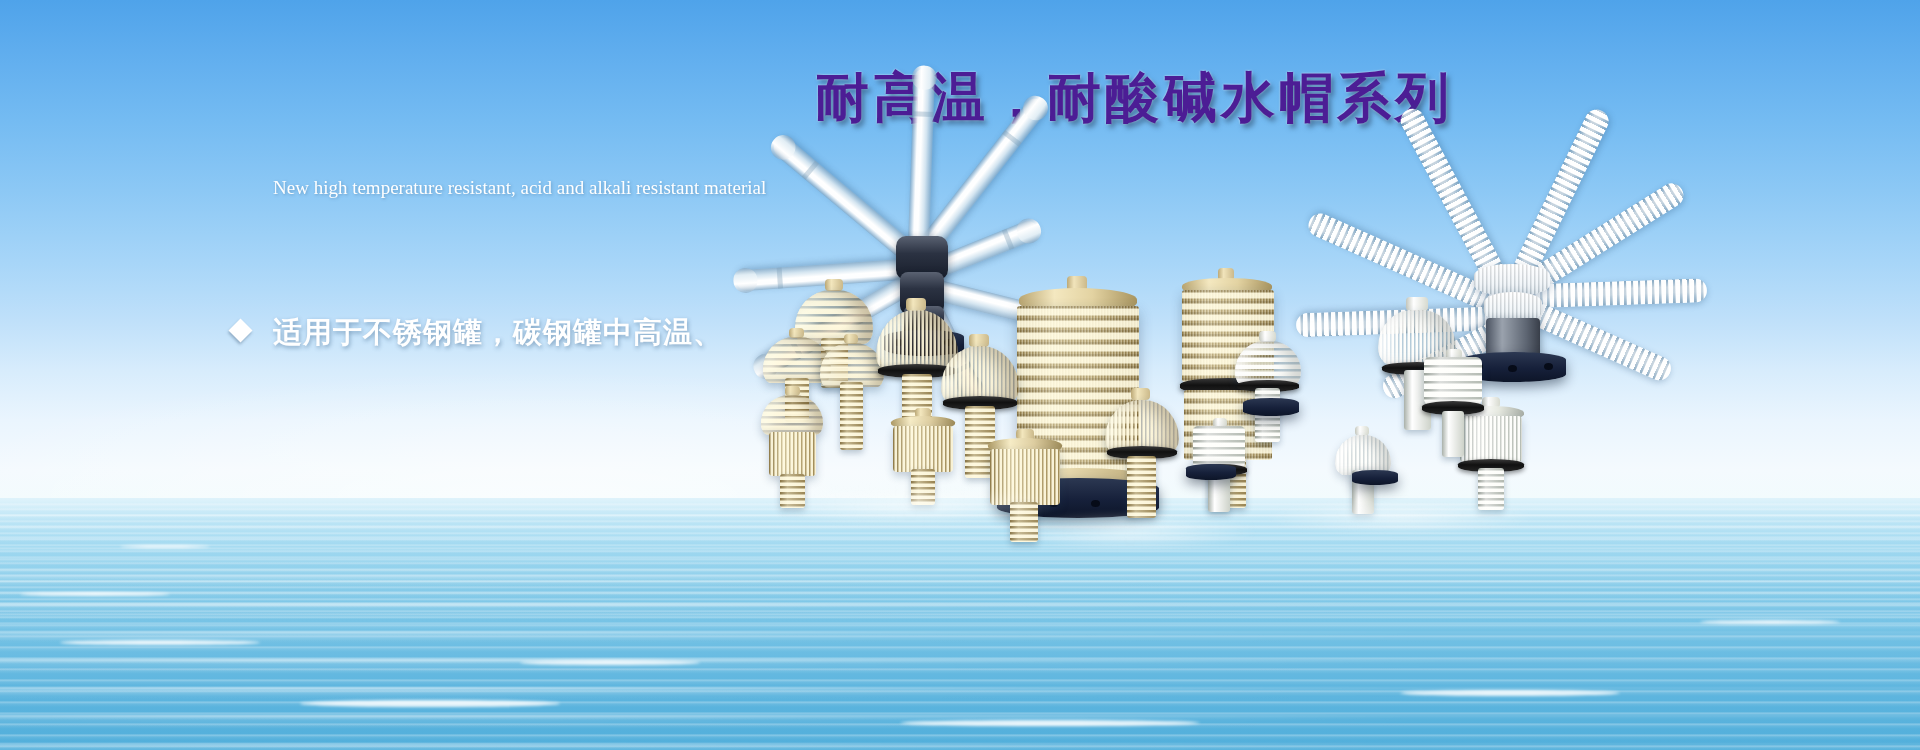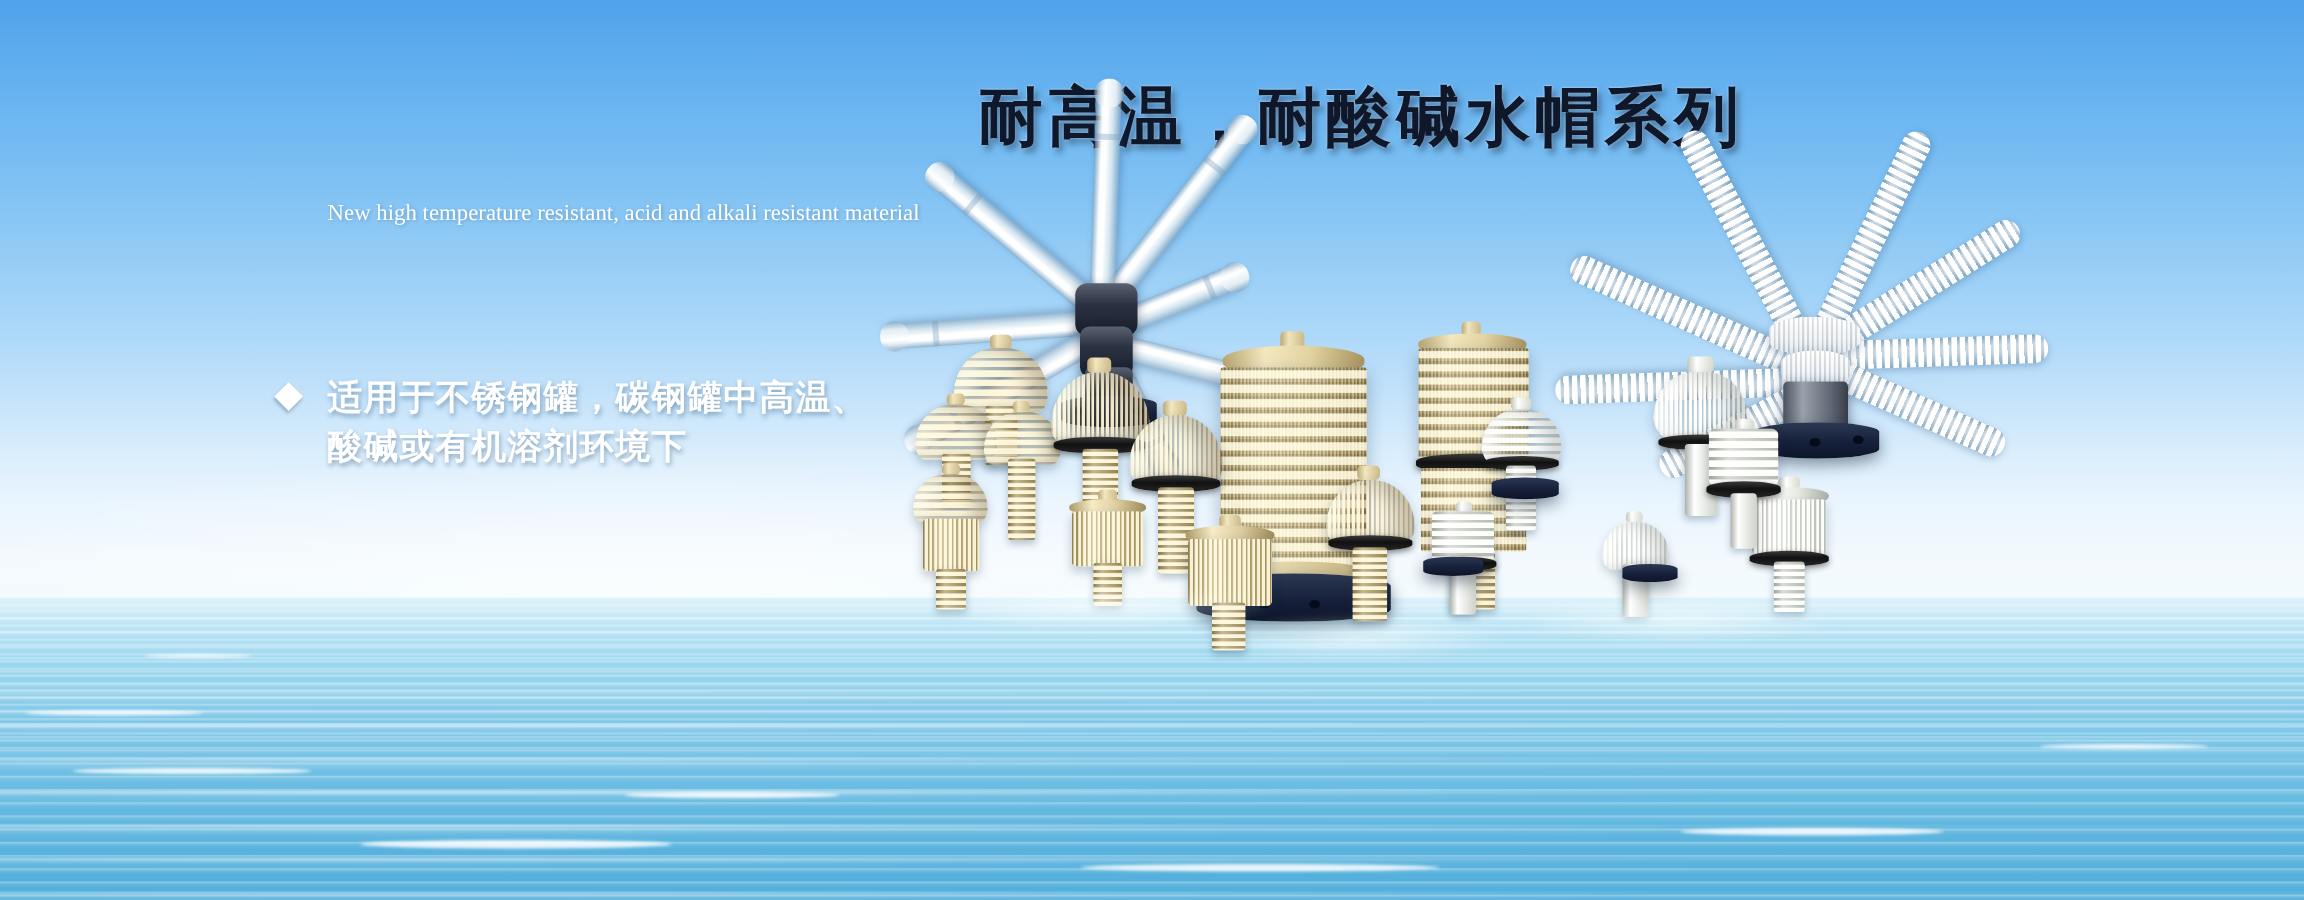--- a/index.html
+++ b/index.html
@@ -77,21 +77,21 @@
     opacity:.7;
   }
   .glint{
     position:absolute;width:120px;height:5px;border-radius:50%;
     background:rgba(255,255,255,.85);filter:blur(1.5px);
   }
 
   
   .title{
     position:absolute;left:815px;top:62px;
-    font-size:54px;letter-spacing:4px;color:#0f172a;font-weight:700;
+    font-size:54px;letter-spacing:4px;color:#4c1d95;font-weight:700;
     text-shadow:3px 4px 5px rgba(40,70,100,.55), 0 0 2px rgba(255,255,255,.8);
     white-space:nowrap;
   }
   .bullet-block{position:absolute;}
   .b1{left:232px;top:166px;}
   .b2{left:232px;top:312px;}
   .bullet-row{display:flex;align-items:flex-start;}
   .diamond{
     width:17px;height:17px;background:#ffffff;
     transform:rotate(45deg);margin-top:10px;
@@ -103,21 +103,21 @@
     font-size:28px;color:#ffffff;font-weight:700;line-height:40px;
     letter-spacing:1px;white-space:nowrap;
     text-shadow:1px 2px 4px rgba(40,80,120,.45);
   }
   .cn.cn-b2{font-size:29px;line-height:41px;}
   .en{
     font-family:"Liberation Serif","DejaVu Serif",serif;
     font-size:19px;color:#ffffff;line-height:24px;white-space:nowrap;
     text-shadow:1px 1px 3px rgba(40,80,120,.35);
   }
-  .b1 .en{margin-top:0px;margin-left:2px;}
+  .b1 .en{margin-top:10px;margin-left:2px;}
   .b2 .en{margin-top:1px;margin-left:0px;}
 
   
   .products{position:absolute;left:0;top:0;width:1920px;height:750px;}
   .stem{
     position:absolute;border-radius:3px;
     background:
       repeating-linear-gradient(to bottom,
         rgba(0,0,0,.22) 0px, rgba(0,0,0,.22) 2px,
         rgba(255,255,255,.45) 3px, rgba(255,255,255,.45) 5px,
@@ -223,21 +223,20 @@
 
   <div class="bullet-block b1">
     <div class="en" style="margin-left:41px;">New high temperature resistant, acid and alkali resistant material</div>
   </div>
 
   <div class="bullet-block b2">
     <div class="bullet-row">
       <div class="diamond"></div>
       <div class="bullet-text">
         <div class="cn cn-b2">适用于不锈钢罐，碳钢罐中高温、</div>
-        <div class="cn cn-b2">酸碱或有机溶剂环境下</div>
       </div>
     </div>
   </div>
 
   <div class="products">
 
     <div>
       <div class="arm" style="left:918px;top:248px;width:200px;transform:rotate(-52deg);">
           <span class="band" style="left:150px;"></span>
           <span class="tip"></span>

